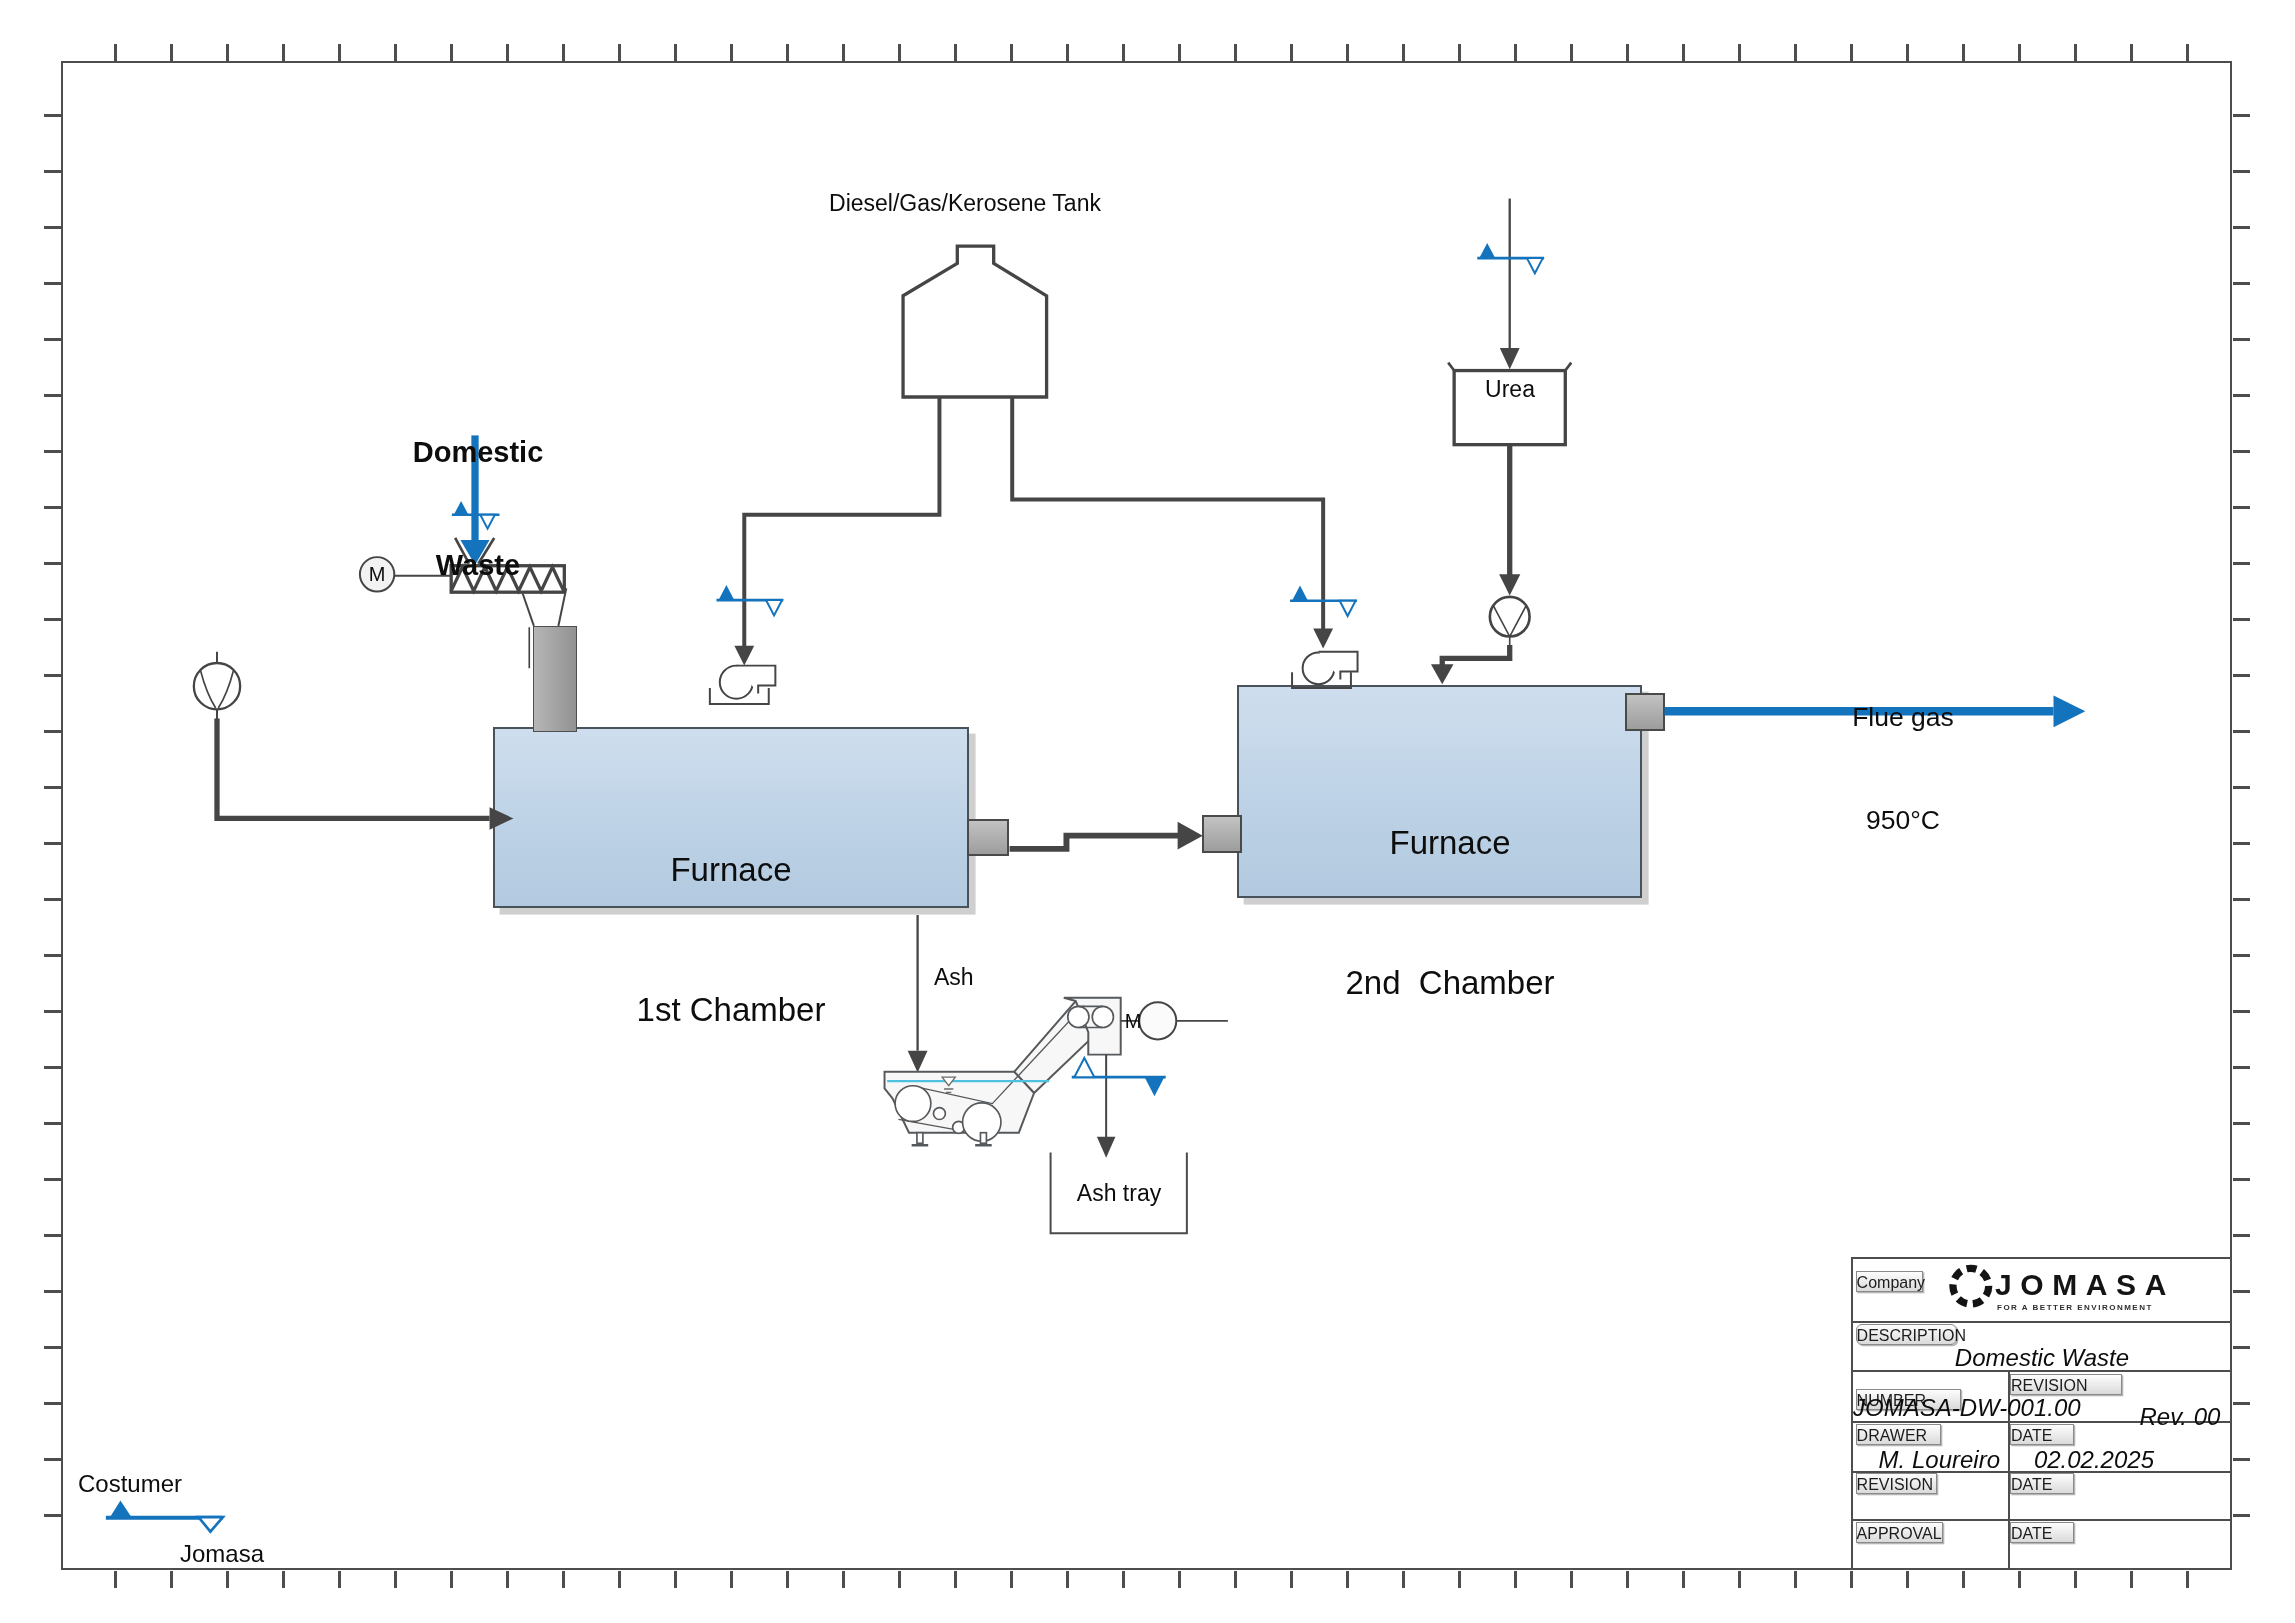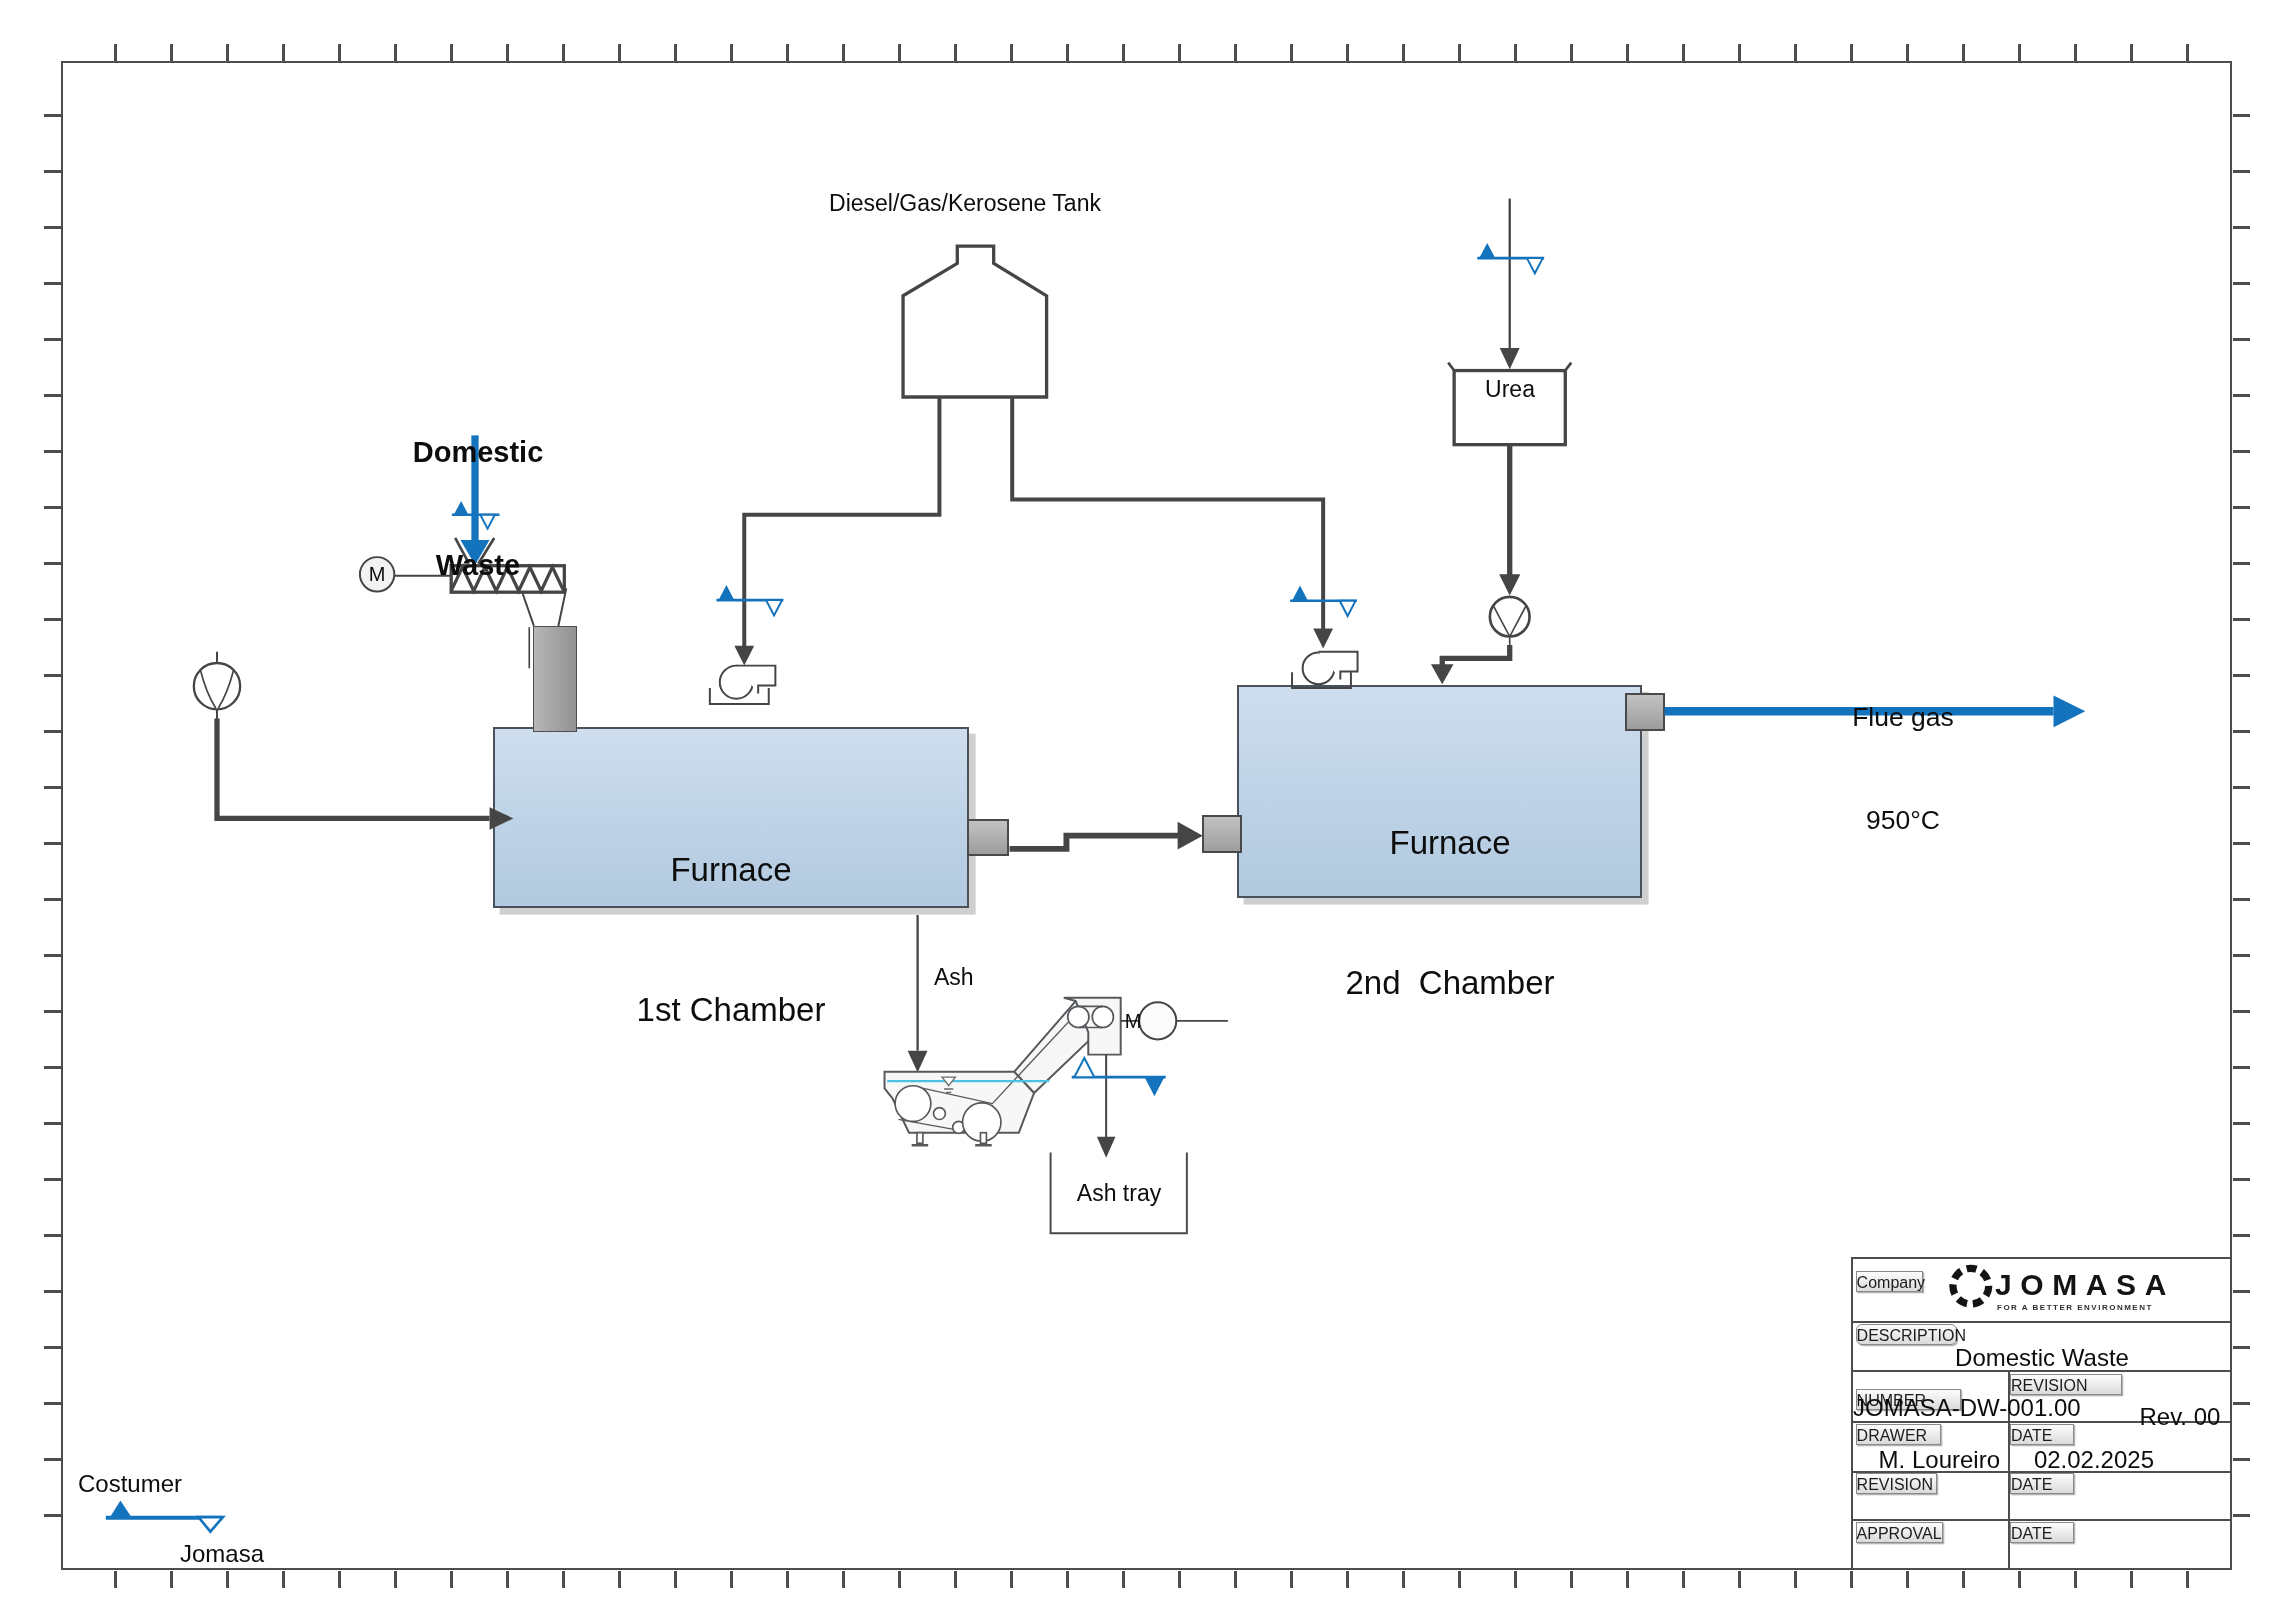--- a/index.html
+++ b/index.html
@@ -27,21 +27,21 @@
   .med{font-size:23px;line-height:1.3;}
   .bold{font-weight:bold;}
   
   .tblock{left:1851px;top:1257px;width:380px;height:313px;
      border-left:2px solid #4d4d4d;border-top:2px solid #4d4d4d;box-sizing:border-box;}
   .tb-h{position:absolute;left:0;right:0;height:2px;background:#4d4d4d;}
   .tb-v{position:absolute;width:2px;background:#4d4d4d;}
   .plaque{position:absolute;height:21px;line-height:21px;font-size:16px;color:#1c1c1c;
      box-sizing:border-box;border:0.7px solid #8a8a8a;
      background:linear-gradient(180deg,#fdfdfd,#dadada);box-shadow:1.3px 1.3px 0 #b5b5b5;}
-  .tval{position:absolute;font-size:24px;color:#0d0d0d;white-space:nowrap;}
+  .tval{position:absolute;font-size:24px;color:#0d0d0d;white-space:nowrap;font-style:italic;}
   .logo-text{position:absolute;font-size:30px;font-weight:bold;letter-spacing:8.6px;color:#141414;}
   .logo-tag{position:absolute;font-size:8px;font-weight:bold;letter-spacing:1.5px;color:#2e2e2e;}
 </style>
 </head>
 <body>
 
 <div class="abs frame"></div>
 <div class="abs ticks-top"></div>
 <div class="abs ticks-bottom"></div>
 <div class="abs ticks-left"></div>

